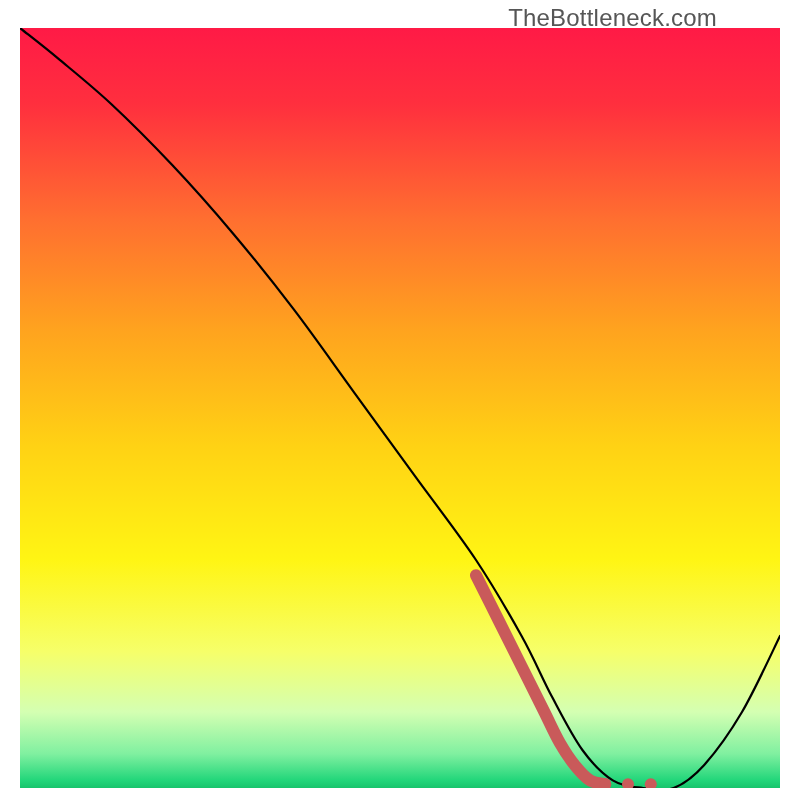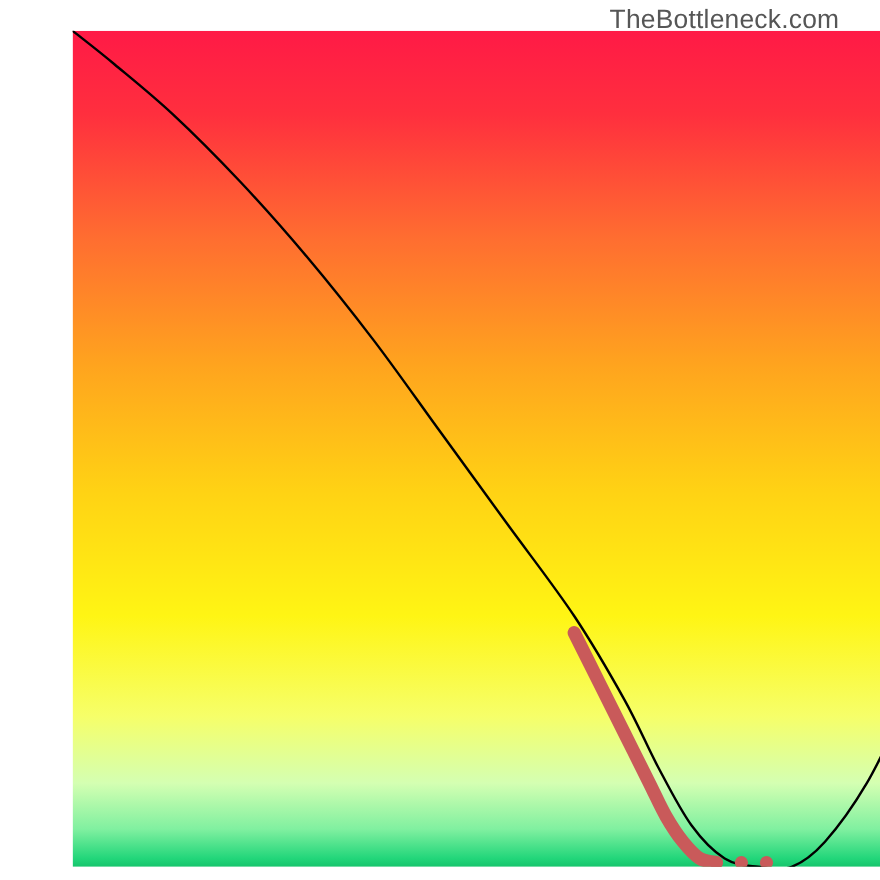--- a/index.html
+++ b/index.html
@@ -8,21 +8,20 @@
     width: 800px;
     height: 800px;
     background: #ffffff;
     font-family: Arial, Helvetica, sans-serif;
     overflow: hidden;
   }
   .container {
     position: relative;
     width: 729px;
     height: 800px;
-    margin-left: 46px;
   }
   .watermark {
     position: absolute;
     top: 4px;
     right: 12px;
     font-size: 24px;
     font-weight: 500;
     color: #565656;
     letter-spacing: 0.2px;
   }

